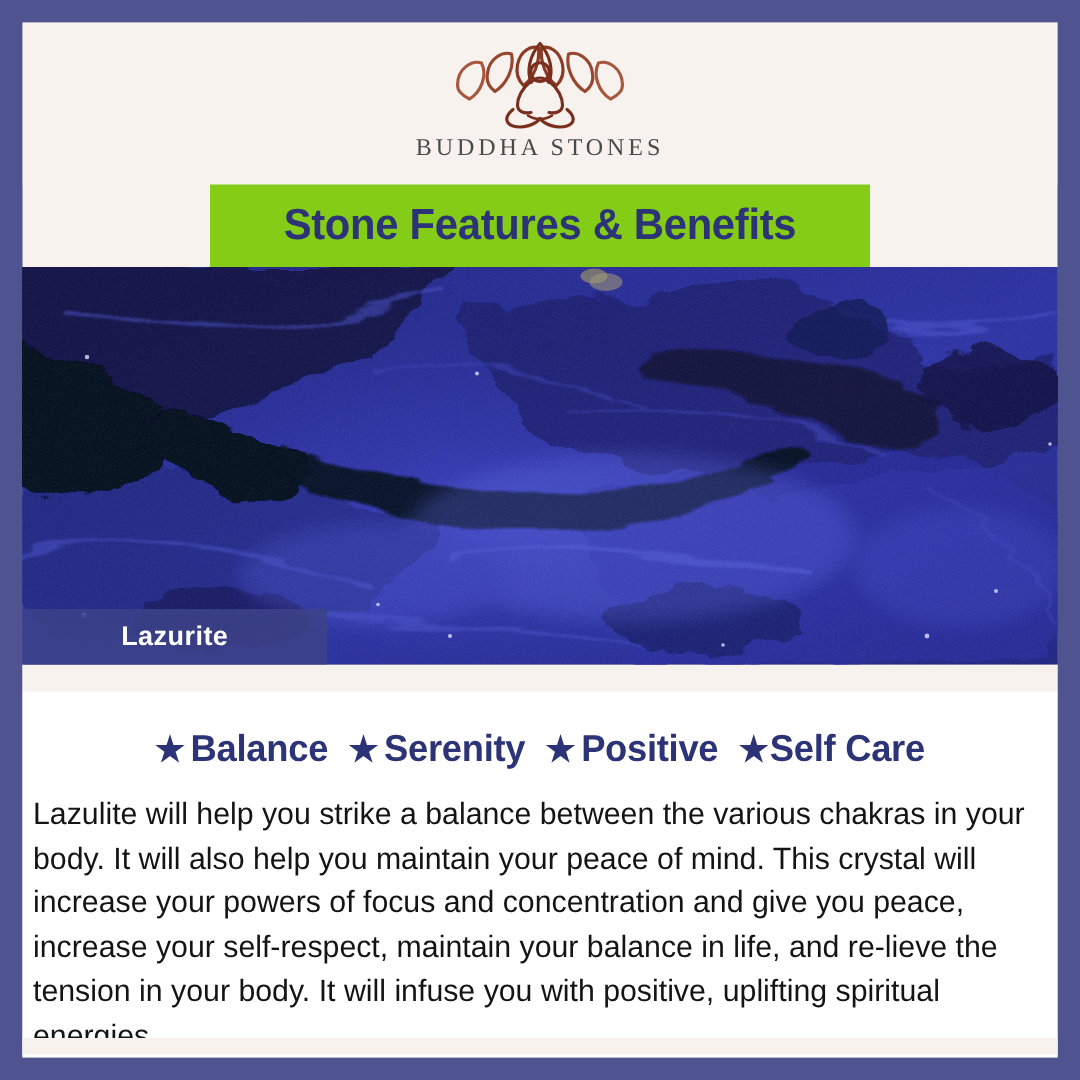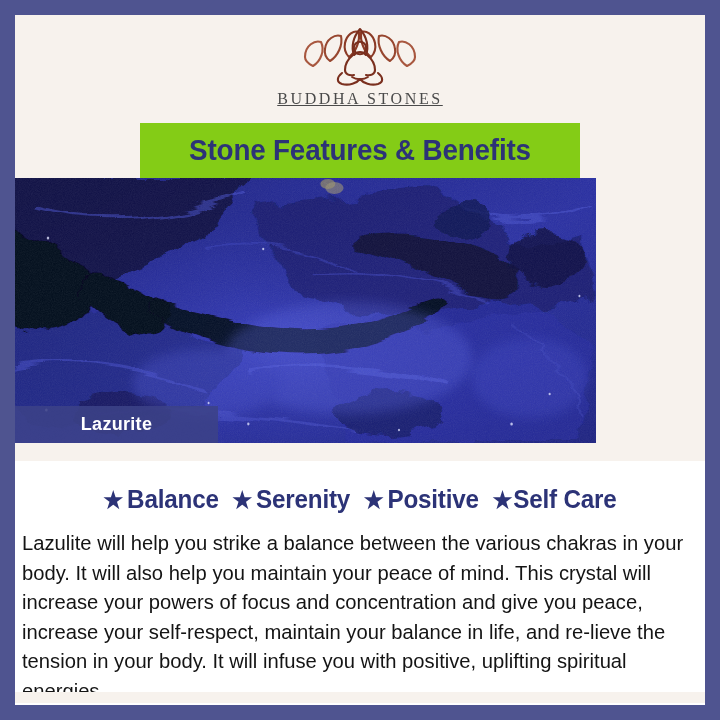--- a/index.html
+++ b/index.html
@@ -87,21 +87,20 @@
     display: block;
   }
 
   .brand-name {
     font-family: "Liberation Serif", serif;
     font-size: 16px;
     letter-spacing: 2.6px;
     color: #4a4a4a;
     margin-top: 1px;
     white-space: nowrap;
-    text-decoration: underline;
   }
 
   
   .title-banner {
     position: relative;
     height: 55px;
     flex: 0 0 auto;
     display: flex;
     align-items: center;
     justify-content: center;
@@ -118,21 +117,21 @@
     letter-spacing: -0.2px;
     white-space: nowrap;
     transform: scaleX(0.96);
   }
 
   
   .photo {
     position: relative;
     margin-left: -15px;
     margin-right: -15px;
-    width: 596px;
+    width: 720px;
     height: 265px;
     flex: 0 0 auto;
     overflow: hidden;
     background: #1a1f6e;
   }
 
   .photo-canvas {
     position: absolute;
     inset: 0;
     width: 100%;

